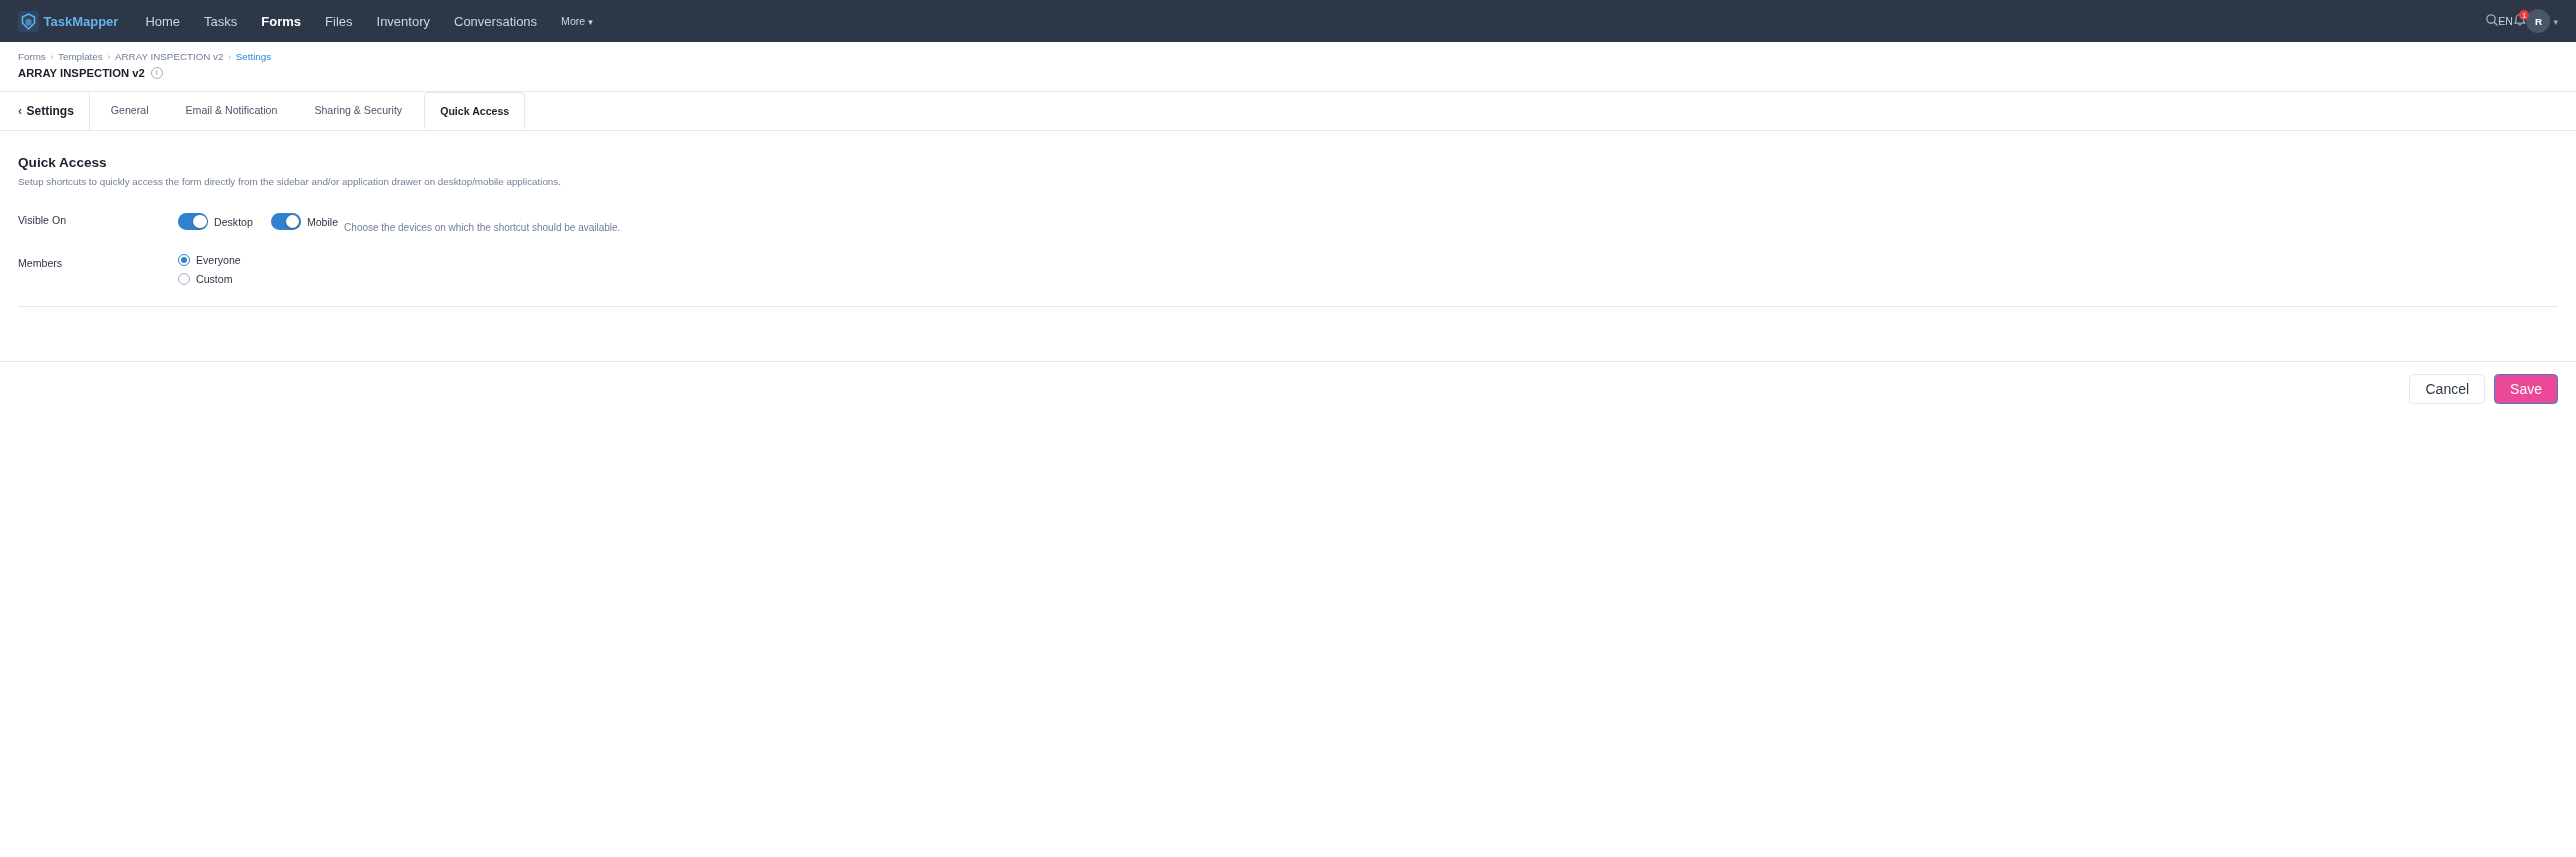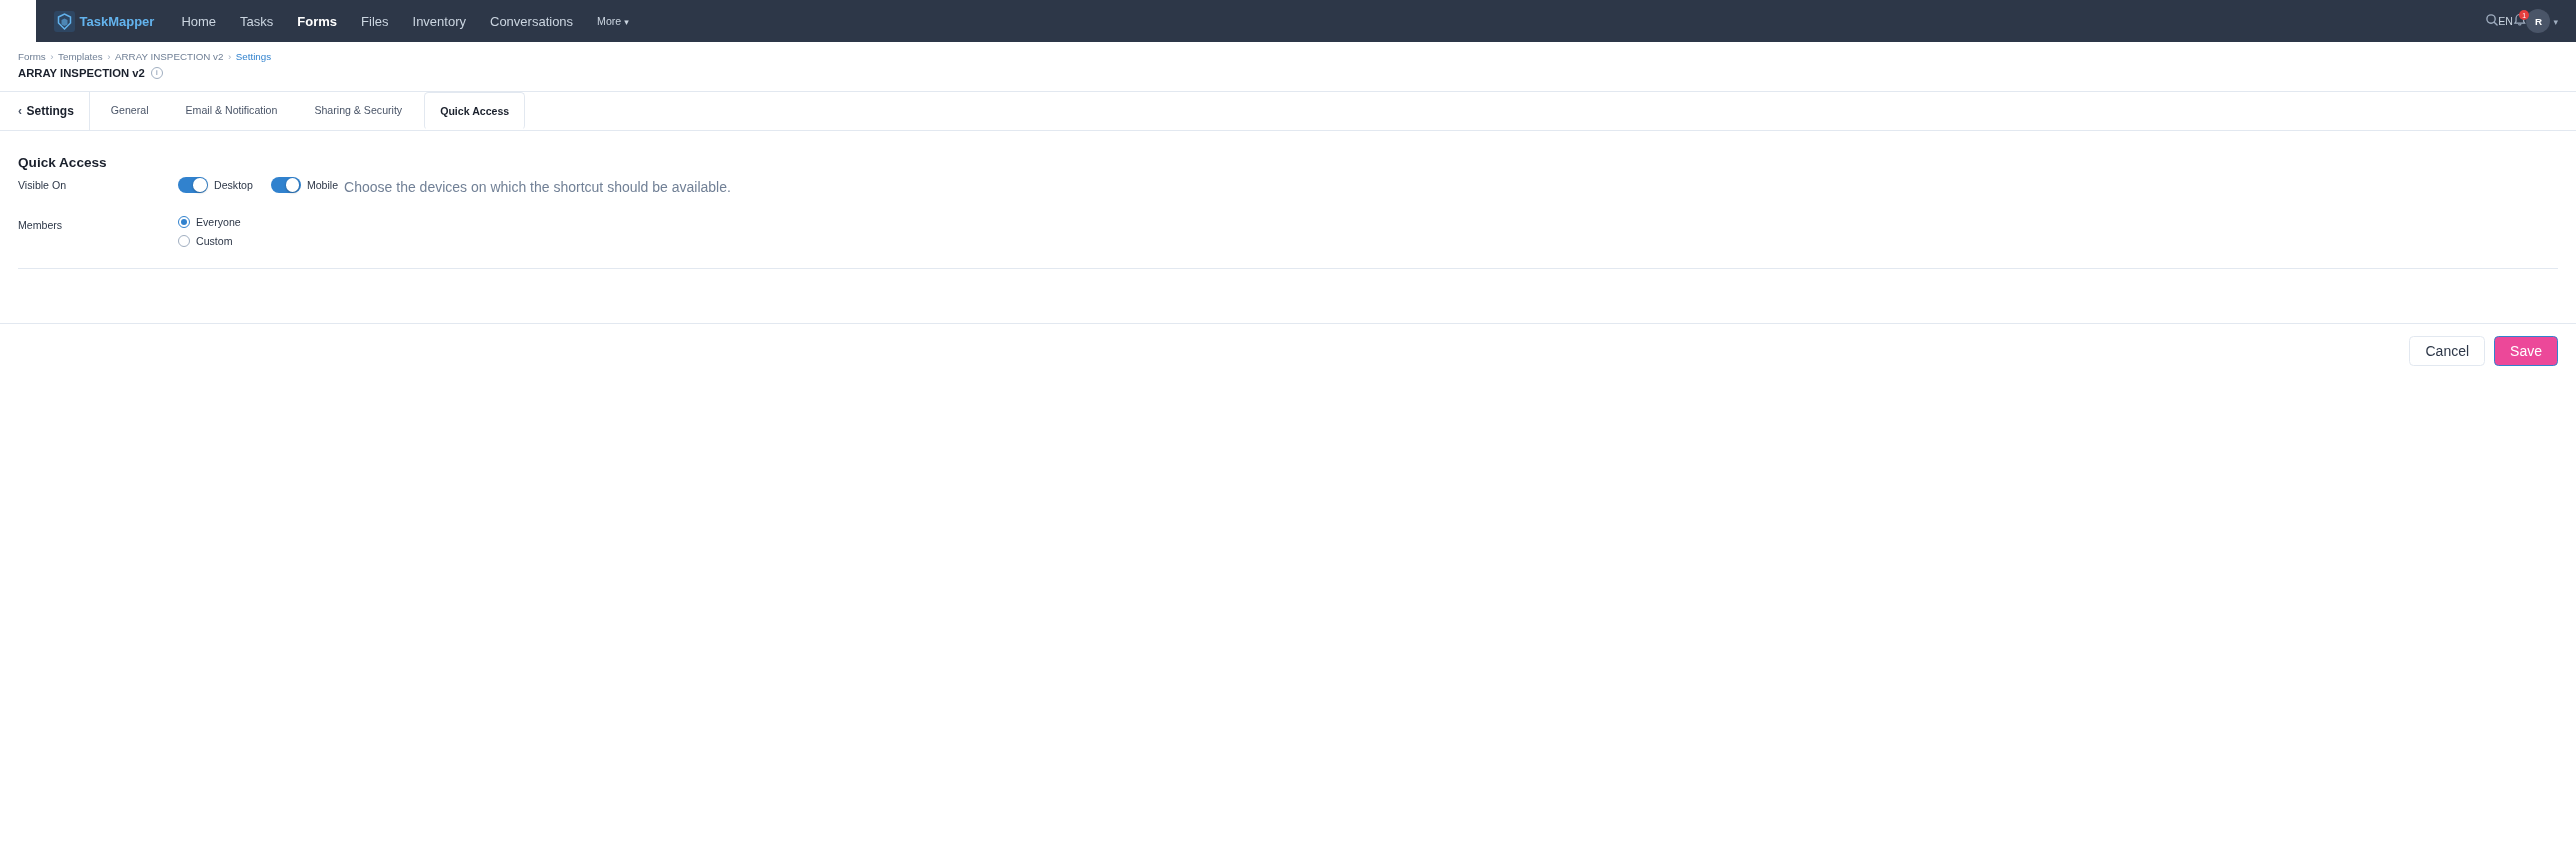--- a/index.html
+++ b/index.html
@@ -6,21 +6,20 @@
     body { font-family: -apple-system, BlinkMacSystemFont, 'Segoe UI', sans-serif; background: #fff; color: #333; font-size: 10.6px; }
 
     
     .navbar {
       background: #2d3748;
       display: flex;
       align-items: center;
       padding: 0 18px;
       height: 42px;
       gap: 6px;
-      margin-left: 36px;
     }
     .navbar-brand {
       display: flex;
       align-items: center;
       gap: 4.5px;
       margin-right: 12px;
     }
     .brand-logo {
       width: 21px; height: 21px;
     }
@@ -238,23 +237,23 @@
       top: 1.5px;
       left: 15px;
       width: 13.6px;
       height: 13.6px;
       background: #fff;
       border-radius: 50%;
       transition: left 0.2s;
       box-shadow: 0 0.8px 2.3px rgba(0,0,0,0.3);
     }
     .toggle-hint {
-      font-size: 14px;
+      font-size: 10px;
       color: #718096;
-      margin-top: 3px;
+      margin-top: 11px;
     }
 
     
     .radio-group {
       display: flex;
       flex-direction: column;
       gap: 7.5px;
     }
     .radio-item {
       display: flex;
@@ -386,20 +385,21 @@
   <div class="tab-list">
     <div class="tab-item">General</div>
     <div class="tab-item">Email &amp; Notification</div>
     <div class="tab-item">Sharing &amp; Security</div>
     <div class="tab-item active">Quick Access</div>
   </div>
 </div>
 
 <div class="content">
   <div class="section-title">Quick Access</div>
+  <div class="section-desc">Setup shortcuts to quickly access the form directly from the sidebar and/or application drawer on desktop/mobile applications.</div>
 
   <div class="form-row">
     <div class="form-label">Visible On</div>
     <div class="form-controls">
       <div class="toggle-group">
         <label class="toggle-item">
           <div class="toggle">
             <div class="toggle-track"></div>
             <div class="toggle-thumb"></div>
           </div>

